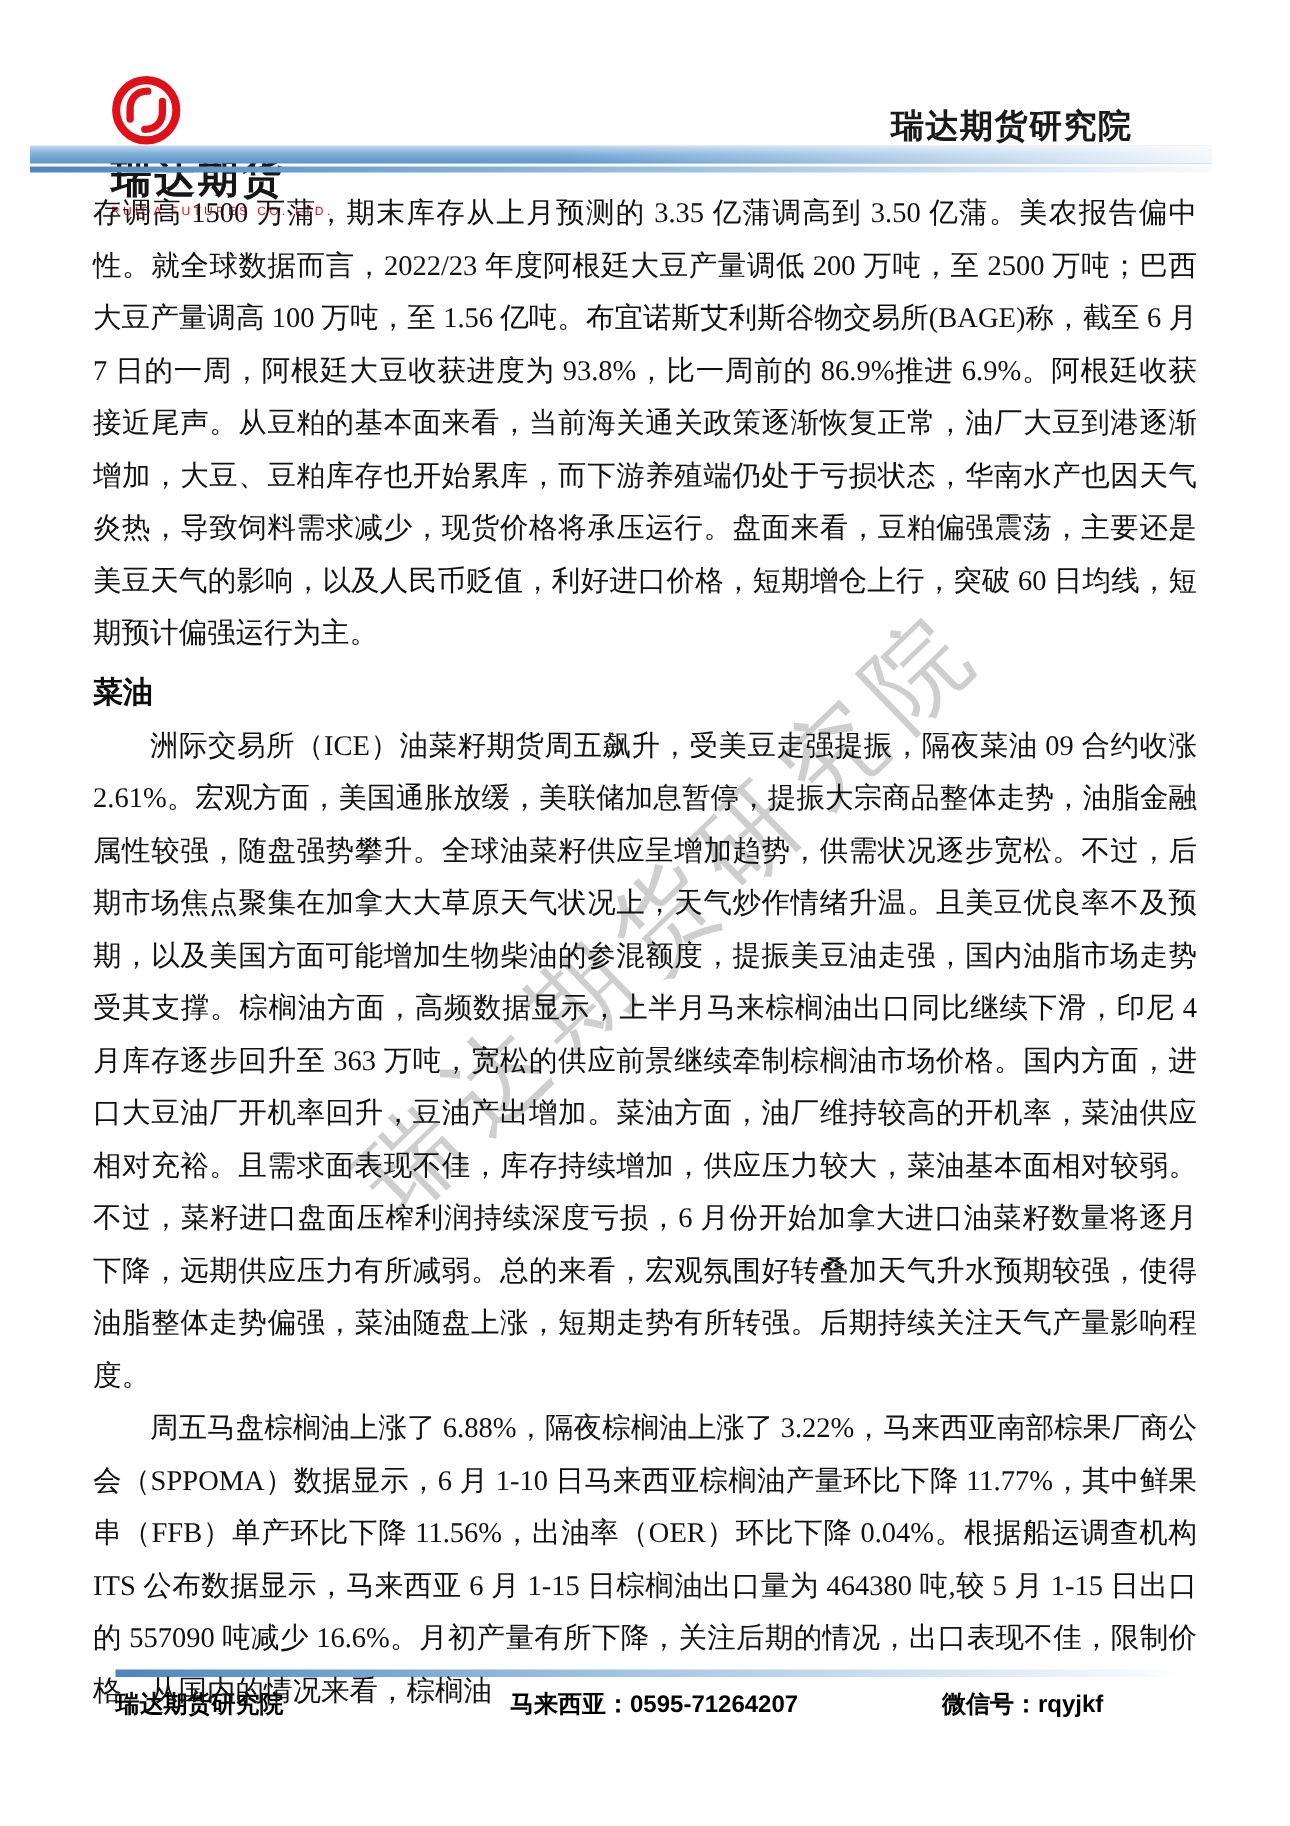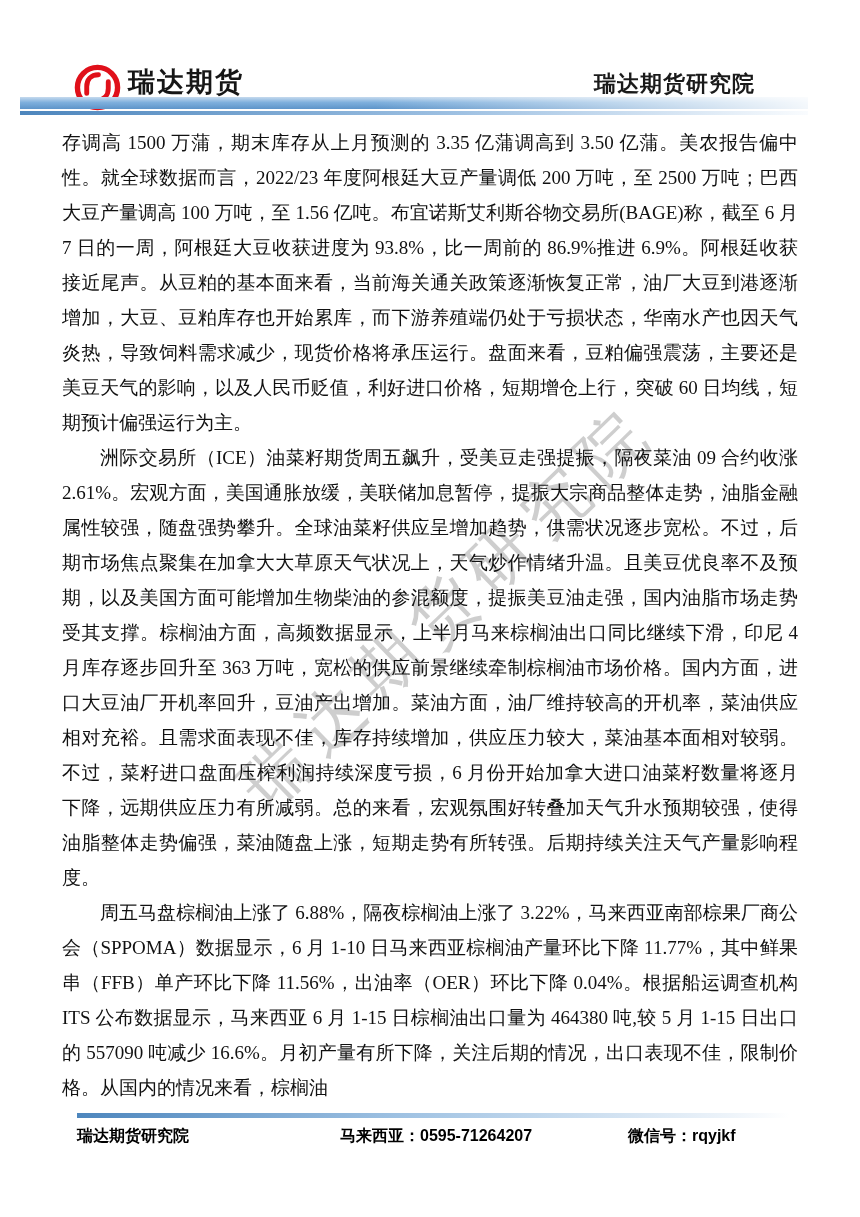--- a/index.html
+++ b/index.html
@@ -7,22 +7,22 @@
   body {
     width: 860px; height: 1217px;
     position: relative; overflow: hidden;
     font-family: "Liberation Serif", "DejaVu Serif", serif;
     color: #111111;
   }
   .page { position: absolute; inset: 0; background: #ffffff; }
 
   
   .logo {
-    position: absolute; top: 64px; left: 74px;
-    display: flex; align-items: center; gap: 7px;
+    position: absolute; top: 50px; left: 74px;
+    display: flex; gap: 7px; flex-direction: column;
   }
   .logo-icon svg { width: 47px; height: 47px; display: block; }
   .logo-text { display: flex; flex-direction: column; }
   .brand-cn {
     font-family: "Liberation Sans", "DejaVu Sans", sans-serif;
     font-size: 27px; font-weight: 700; color: #161616;
     letter-spacing: 2px; line-height: 30px; white-space: nowrap;
   }
   .brand-en {
     font-family: "Liberation Sans", "DejaVu Sans", sans-serif;
@@ -105,20 +105,21 @@
   <div class="header-title">瑞达期货研究院</div>
   <div class="header-bar">
     <div class="bar-main"></div>
     <div class="bar-line"></div>
   </div>
 
   <div class="watermark">瑞达期货研究院</div>
 
   <main>
     <p class="intro">存调高 1500 万蒲，期末库存从上月预测的 3.35 亿蒲调高到 3.50 亿蒲。美农报告偏中性。就全球数据而言，2022/23 年度阿根廷大豆产量调低 200 万吨，至 2500 万吨；巴西大豆产量调高 100 万吨，至 1.56 亿吨。布宜诺斯艾利斯谷物交易所(BAGE)称，截至 6 月 7 日的一周，阿根廷大豆收获进度为 93.8%，比一周前的 86.9%推进 6.9%。阿根廷收获接近尾声。从豆粕的基本面来看，当前海关通关政策逐渐恢复正常，油厂大豆到港逐渐增加，大豆、豆粕库存也开始累库，而下游养殖端仍处于亏损状态，华南水产也因天气炎热，导致饲料需求减少，现货价格将承压运行。盘面来看，豆粕偏强震荡，主要还是美豆天气的影响，以及人民币贬值，利好进口价格，短期增仓上行，突破 60 日均线，短期预计偏强运行为主。</p>
+    <h2>菜油</h2>
     <p class="indent">洲际交易所（ICE）油菜籽期货周五飙升，受美豆走强提振，隔夜菜油 09 合约收涨 2.61%。宏观方面，美国通胀放缓，美联储加息暂停，提振大宗商品整体走势，油脂金融属性较强，随盘强势攀升。全球油菜籽供应呈增加趋势，供需状况逐步宽松。不过，后期市场焦点聚集在加拿大大草原天气状况上，天气炒作情绪升温。且美豆优良率不及预期，以及美国方面可能增加生物柴油的参混额度，提振美豆油走强，国内油脂市场走势受其支撑。棕榈油方面，高频数据显示，上半月马来棕榈油出口同比继续下滑，印尼 4 月库存逐步回升至 363 万吨，宽松的供应前景继续牵制棕榈油市场价格。国内方面，进口大豆油厂开机率回升，豆油产出增加。菜油方面，油厂维持较高的开机率，菜油供应相对充裕。且需求面表现不佳，库存持续增加，供应压力较大，菜油基本面相对较弱。不过，菜籽进口盘面压榨利润持续深度亏损，6 月份开始加拿大进口油菜籽数量将逐月下降，远期供应压力有所减弱。总的来看，宏观氛围好转叠加天气升水预期较强，使得油脂整体走势偏强，菜油随盘上涨，短期走势有所转强。后期持续关注天气产量影响程度。</p>
     <p class="indent">周五马盘棕榈油上涨了 6.88%，隔夜棕榈油上涨了 3.22%，马来西亚南部棕果厂商公会（SPPOMA）数据显示，6 月 1-10 日马来西亚棕榈油产量环比下降 11.77%，其中鲜果串（FFB）单产环比下降 11.56%，出油率（OER）环比下降 0.04%。根据船运调查机构 ITS 公布数据显示，马来西亚 6 月 1-15 日棕榈油出口量为 464380 吨,较 5 月 1-15 日出口的 557090 吨减少 16.6%。月初产量有所下降，关注后期的情况，出口表现不佳，限制价格。从国内的情况来看，棕榈油</p>
   </main>
 
   <div class="footer-bar"></div>
   <div class="footer-item footer-org">瑞达期货研究院</div>
   <div class="footer-item footer-hotline"><span>马来西亚：</span><span>0595-71264207</span></div>
   <div class="footer-item footer-wechat"><span>微信号：</span><span>rqyjkf</span></div>
 
 </div>

